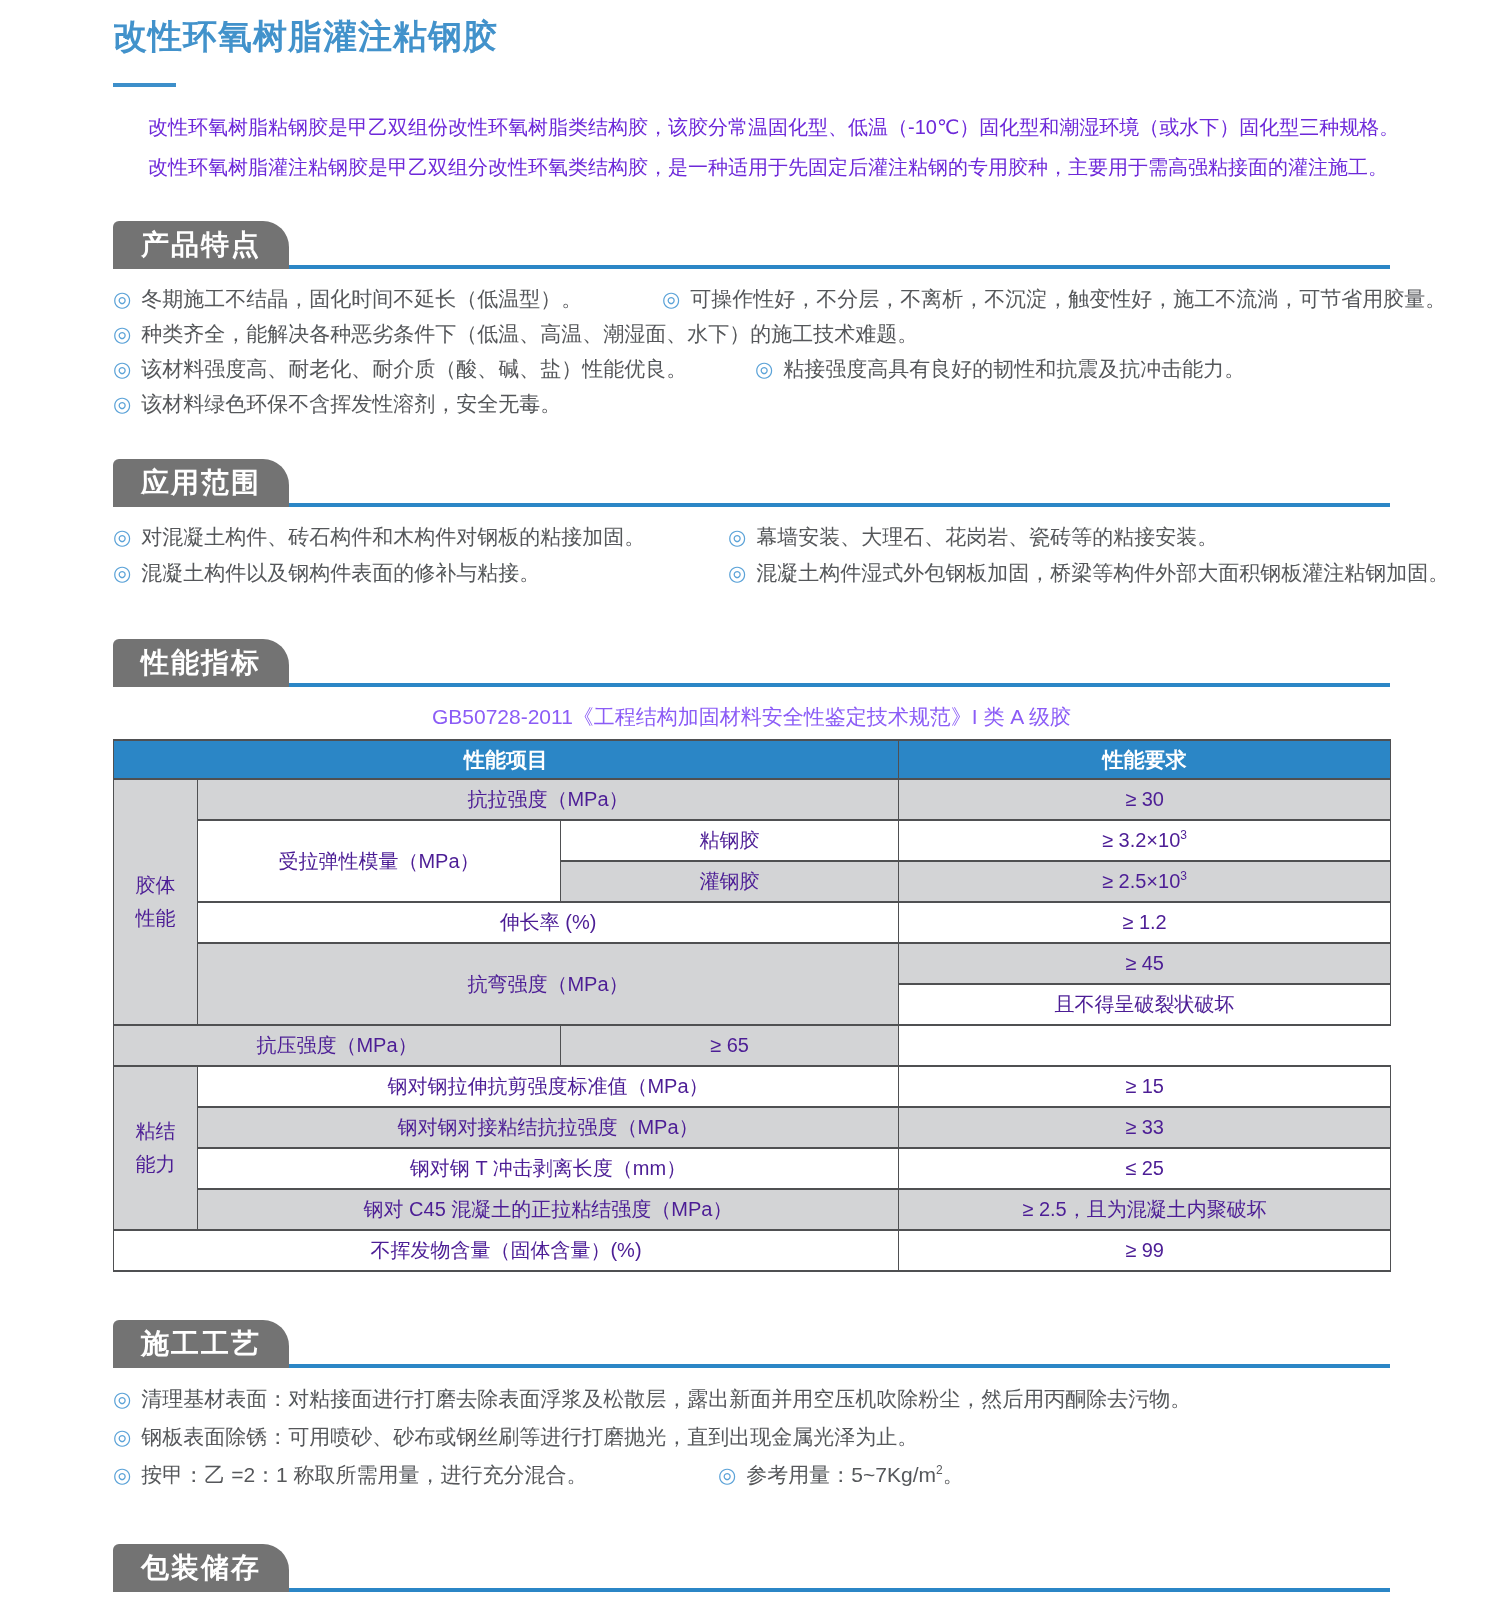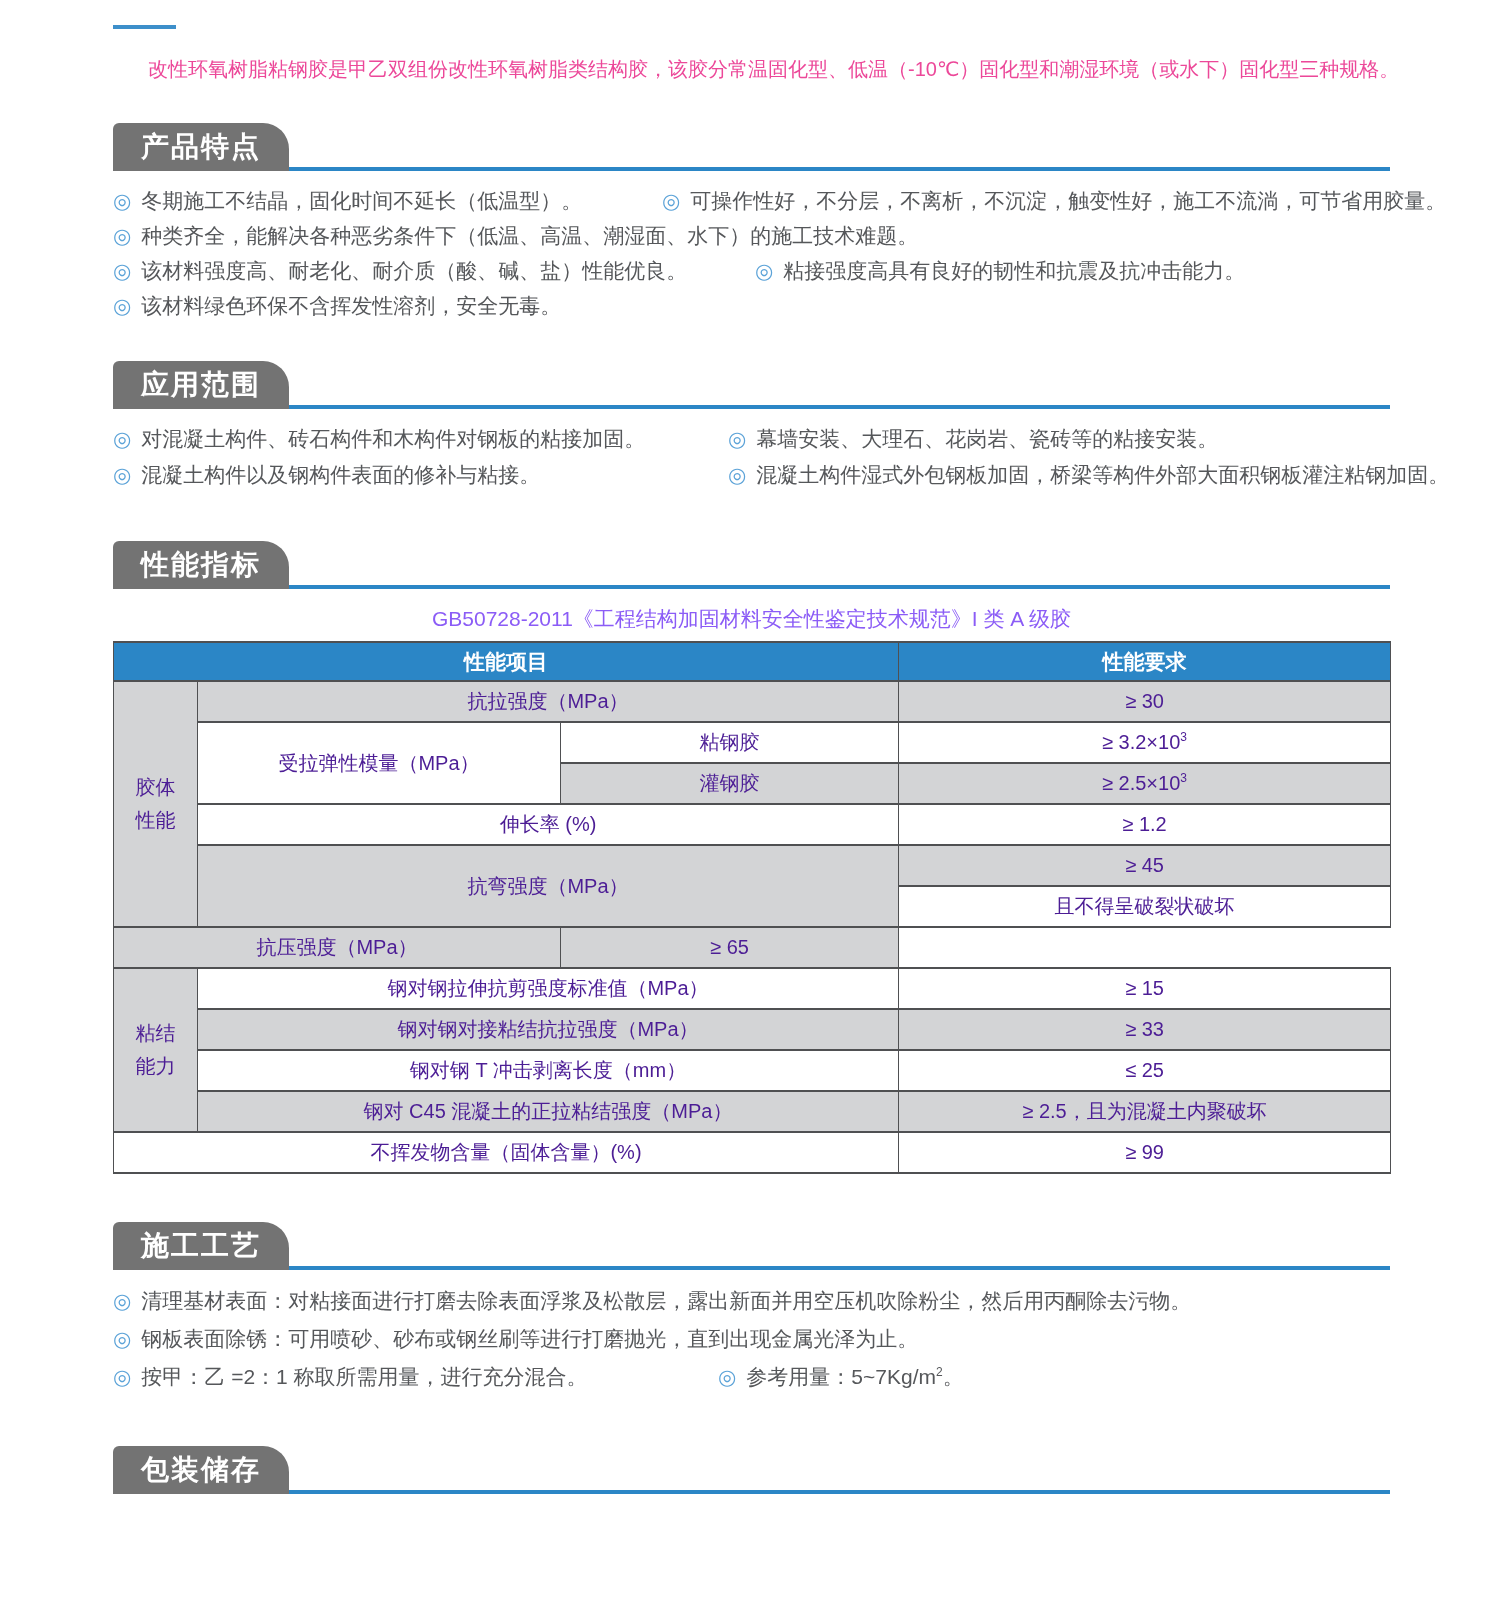--- a/index.html
+++ b/index.html
@@ -11,21 +11,21 @@
   .content{box-sizing:border-box;width:1503px;padding:0 113px;}
 
   
   .page-title{
     padding-top:14px;font-size:34px;line-height:44px;font-weight:bold;
     color:#4292cb;letter-spacing:1px;
   }
   .title-underline{width:63px;height:4px;background:#3d8fca;margin-top:25px;}
 
   
-  .intro{margin-top:20px;font-size:20px;line-height:40px;color:#ec4899;}
+  .intro{margin-top:20px;font-size:20px;line-height:40px;color:#6d28d9;}
   .intro p{margin:0;padding-left:35px;white-space:nowrap;}
 
   
   .sec-head{position:relative;height:46px;border-bottom:4px solid #2b86c6;}
   .sec-badge{
     position:absolute;left:0;bottom:-4px;height:48px;width:176px;
     background:#737373;color:#ffffff;font-size:28px;font-weight:bold;
     border-radius:6px 26px 0 0;display:flex;align-items:center;justify-content:center;
     letter-spacing:2px;
   }
@@ -63,24 +63,26 @@
   td.g{background:#d3d4d6;}
   td.w{background:#ffffff;}
   td.grp{white-space:pre-line;line-height:33px;}
   sup.s{font-size:12px;vertical-align:super;line-height:0;}
 </style>
 </head>
 <body>
 
 <div class="content">
 
+  <div class="page-title">改性环氧树脂灌注粘钢胶</div>
   <div class="title-underline"></div>
 
   <div class="intro">
     <p>改性环氧树脂粘钢胶是甲乙双组份改性环氧树脂类结构胶，该胶分常温固化型、低温（-10℃）固化型和潮湿环境（或水下）固化型三种规格。</p>
+    <p>改性环氧树脂灌注粘钢胶是甲乙双组分改性环氧类结构胶，是一种适用于先固定后灌注粘钢的专用胶种，主要用于需高强粘接面的灌注施工。</p>
   </div>
 
   <div class="sec-head mt-feat">
     <div class="sec-badge">产品特点</div>
   </div>
   <div class="blist">
     <div class="brow">
       <span class="bitem w549">
         <span class="dot">◎</span>
         <span>冬期施工不结晶，固化时间不延长（低温型）。</span>

